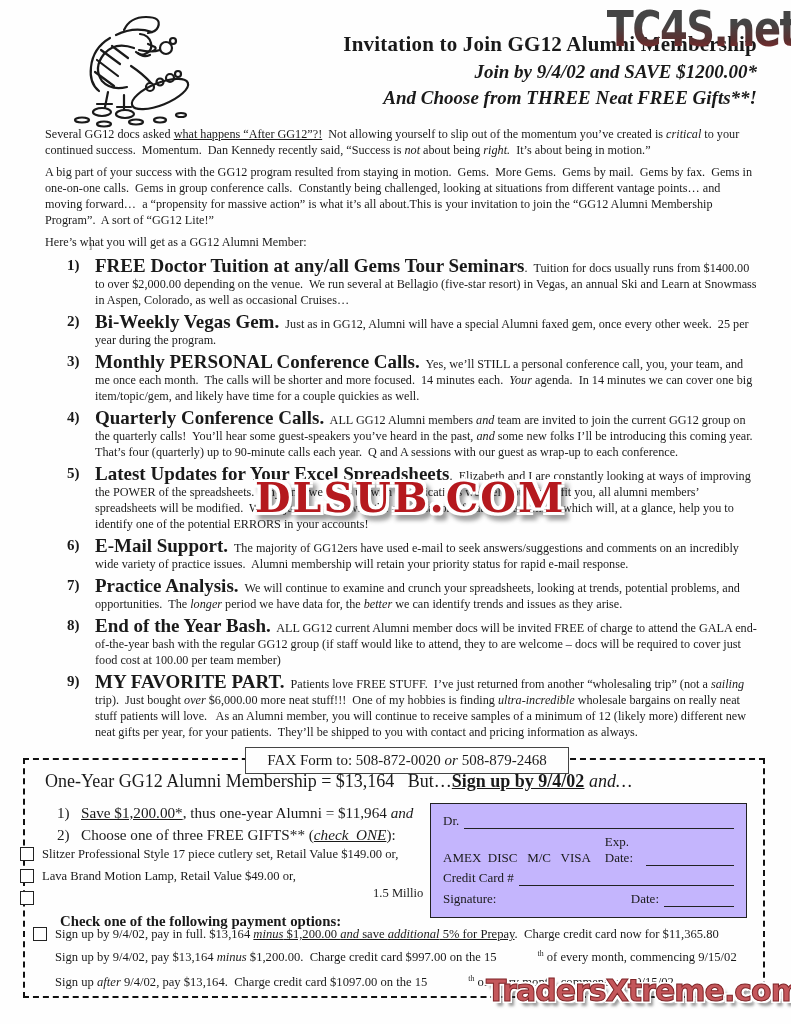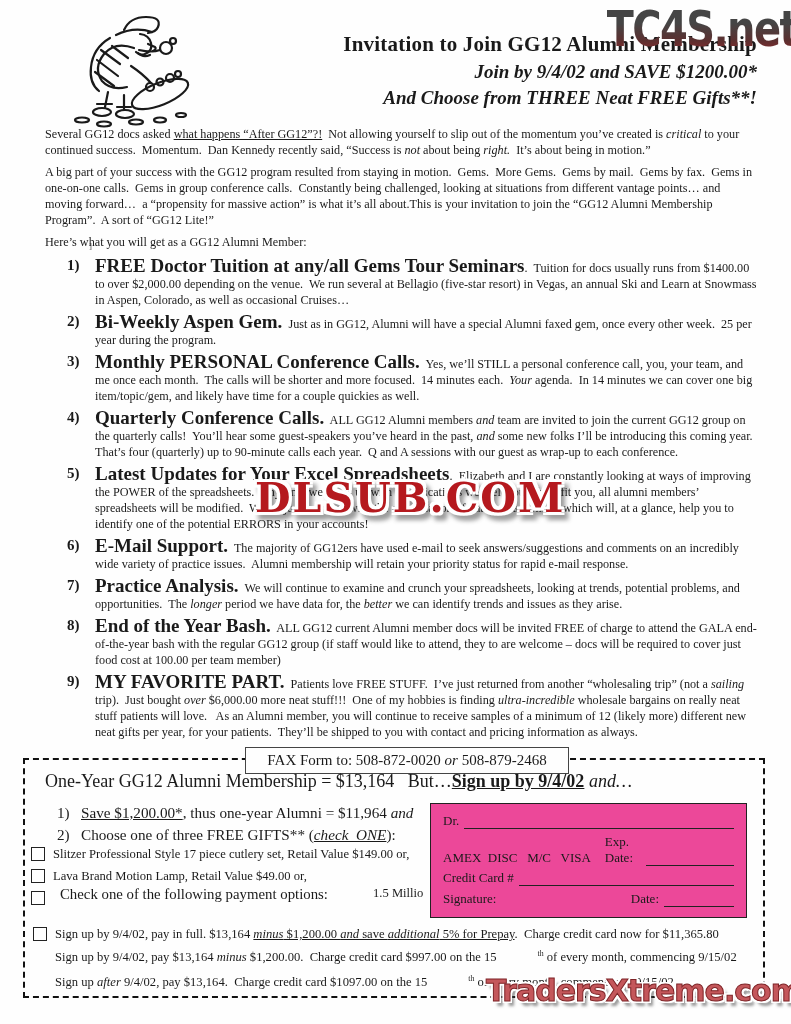--- a/index.html
+++ b/index.html
@@ -43,37 +43,37 @@
 
   
   .form-sec{position:absolute;left:0;top:744px;width:791px;height:280px;background:#fefefe;z-index:2;}
   .dashed-box{position:absolute;left:23px;top:14px;width:742px;height:240px;border:2.5px dashed #111;box-sizing:border-box;}
   .fax-box{position:absolute;left:245px;top:3px;width:322px;height:25px;border:1.5px solid #444;background:#fefefe;
            font-size:15px;text-align:center;line-height:25px;z-index:3;}
   .offer-headline{position:absolute;left:45px;top:27px;font-size:18px;z-index:3;}
   .offer-lines{position:absolute;left:57px;top:58px;font-size:15.2px;line-height:22px;z-index:3;}
   .offer-line{display:flex;}
   .offer-line .onum{width:24px;flex:none;}
-  .gifts{position:absolute;left:31px;top:103px;font-size:12.6px;z-index:3;}
+  .gifts{position:absolute;left:20px;top:103px;font-size:12.6px;z-index:3;}
   .gift-row{display:flex;align-items:center;margin-bottom:8px;height:14px;}
   .checkbox{display:inline-block;width:12px;height:12px;border:1.4px solid #222;background:#fff;flex:none;box-sizing:content-box;}
   .gift-row .glabel{margin-left:8px;}
   .gift3-frag{position:absolute;left:373px;top:142px;font-size:12.6px;z-index:2;}
 
-  .card-box{position:absolute;left:430px;top:59px;width:317px;height:115px;border:1.5px solid #222;background:#ec4899;
+  .card-box{position:absolute;left:430px;top:59px;width:317px;height:115px;border:1.5px solid #222;background:#c4b5fd;
             box-sizing:border-box;padding:9px 12px 10px 12px;display:flex;flex-direction:column;justify-content:space-between;
             font-size:13px;z-index:4;}
   .card-row{display:flex;align-items:flex-end;}
   .fill-line{border-bottom:1.2px solid #222;height:12px;flex:1;margin-left:5px;}
   .fill-line.short{flex:none;width:88px;}
   .fill-line.date{flex:none;width:70px;}
   .spacer{flex:1;}
   .pre{white-space:pre;}
 
-  .pay-head{position:absolute;left:60px;top:142px;font-weight:400;font-size:14.8px;z-index:3;text-align:right;}
+  .pay-head{position:absolute;left:60px;top:169px;font-weight:700;font-size:14.8px;z-index:3;text-align:right;}
   .pay-rows{position:absolute;left:33px;top:182px;width:725px;font-size:12.6px;line-height:16px;z-index:3;}
   .pay-row{display:flex;margin-bottom:4px;}
   .pay-row .cbcell{width:22px;flex:none;padding-top:1px;}
 </style>
 </head>
 <body>
 
 <div id="page">
 
   <svg class="cartoon" width="170" height="120" viewBox="0 0 170 120">
@@ -119,21 +119,21 @@
 
   <div class="content">
     <p class="para rich"><span>Several GG12 docs asked </span><span class="st-u">what happens “After GG12”?!</span><span>  Not allowing yourself to slip out of the momentum you’ve created is </span><span class="st-i">critical</span><span> to your continued success.  Momentum.  Dan Kennedy recently said, “Success is </span><span class="st-i">not</span><span> about being </span><span class="st-i">right.</span><span>  It’s about being in motion.”</span></p>
     <p class="para rich"><span>A big part of your success with the GG12 program resulted from staying in motion.  Gems.  More Gems.  Gems by mail.  Gems by fax.  Gems in one-on-one calls.  Gems in group conference calls.  Constantly being challenged, looking at situations from different vantage points… and moving forward…  a “propensity for massive action” is what it’s all about.This is your invitation to join the “GG12 Alumni Membership Program”.  A sort of “GG12 Lite!”</span></p>
     <p class="para lead-in">Here’s what you will get as a GG12 Alumni Member:</p>
 
     <div class="item">
       <span class="num">1)</span><span class="lead">FREE Doctor Tuition at any/all Gems Tour Seminars</span><span class="rich"><span>.  Tuition for docs usually runs from $1400.00 to over $2,000.00 depending on the venue.  We run several at Bellagio (five-star resort) in Vegas, an annual Ski and Learn at Snowmass in Aspen, Colorado, as well as occasional Cruises…</span></span>
     </div>
     <div class="item">
-      <span class="num">2)</span><span class="lead">Bi-Weekly Aspen Gem.</span><span class="rich"><span>  Just as in GG12, Alumni will have a special Alumni faxed gem, once every other week.  25 per year during the program.</span></span>
+      <span class="num">2)</span><span class="lead">Bi-Weekly Vegas Gem.</span><span class="rich"><span>  Just as in GG12, Alumni will have a special Alumni faxed gem, once every other week.  25 per year during the program.</span></span>
     </div>
     <div class="item">
       <span class="num">3)</span><span class="lead">Monthly PERSONAL Conference Calls.</span><span class="rich"><span>  Yes, we’ll STILL a personal conference call, you, your team, and me once each month.  The calls will be shorter and more focused.  14 minutes each.  </span><span class="st-i">Your</span><span> agenda.  In 14 minutes we can cover one big item/topic/gem, and likely have time for a couple quickies as well.</span></span>
     </div>
     <div class="item">
       <span class="num">4)</span><span class="lead">Quarterly Conference Calls.</span><span class="rich"><span>  ALL GG12 Alumni members </span><span class="st-i">and</span><span> team are invited to join the current GG12 group on the quarterly calls!  You’ll hear some guest-speakers you’ve heard in the past, </span><span class="st-i">and</span><span> some new folks I’ll be introducing this coming year.  That’s four (quarterly) up to 90-minute calls each year.  Q and A sessions with our guest as wrap-up to each conference.</span></span>
     </div>
     <div class="item">
       <span class="num">5)</span><span class="lead">Latest Updates for Your Excel Spreadsheets</span><span class="rich"><span>.  Elizabeth and I are constantly looking at ways of improving the POWER of the spreadsheets.  Any time we come up with modifications we feel would benefit you, all alumni members’ spreadsheets will be modified.  We’ve just come up with the combination of data and a formula which will, at a glance, help you to identify one of the potential ERRORS in your accounts!</span></span>
       <div class="wm wm-dlsub">DLSUB.COM</div>

